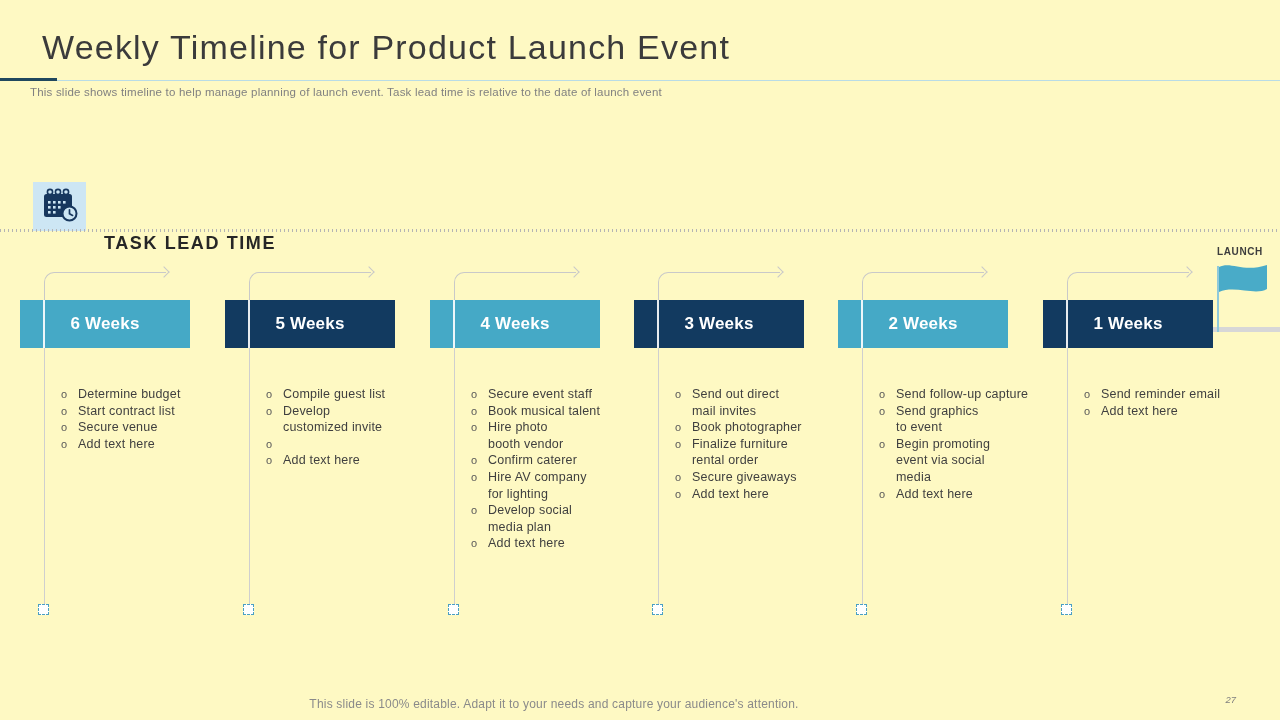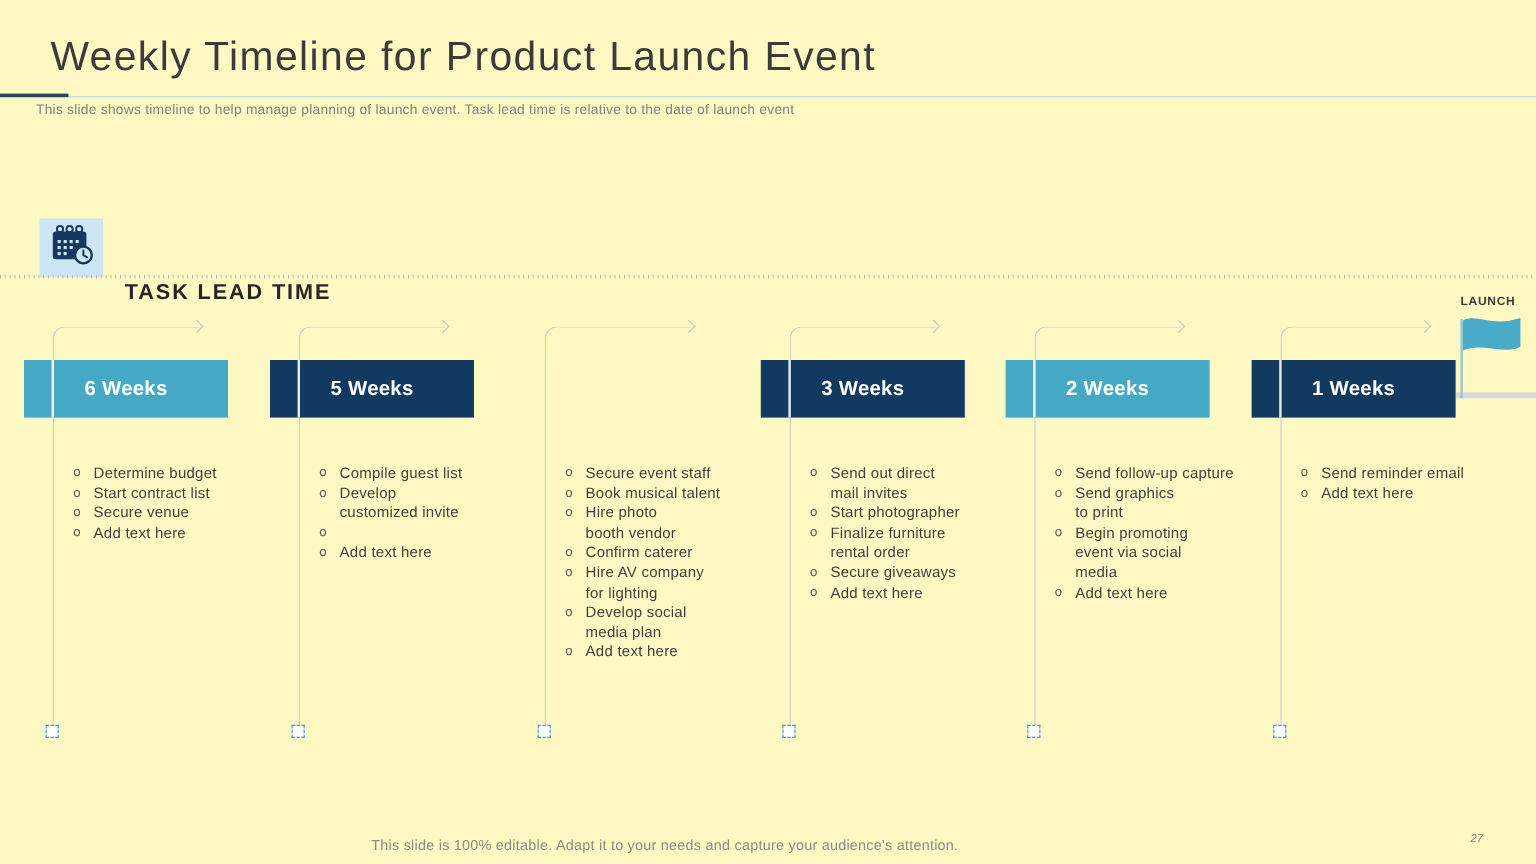--- a/index.html
+++ b/index.html
@@ -183,20 +183,23 @@
             <span class="task-text">Add text here</span>
           </li>
         </ul>
     <div class="marker"></div>
   </div>
       <div class="column teal" style="left: 430px;">
     <div class="elbow">
       <span class="arrowhead"></span>
     </div>
     <div class="vline"></div>
+    <div class="week-box">
+      <span class="week-label">4 Weeks</span>
+    </div>
     <ul class="tasks">
           <li>
             <span class="bullet">o</span>
             <span class="task-text">Secure event staff</span>
           </li>
           <li>
             <span class="bullet">o</span>
             <span class="task-text">Book musical talent</span>
           </li>
           <li>
@@ -234,21 +237,21 @@
       <span class="week-label">3 Weeks</span>
     </div>
     <ul class="tasks">
           <li>
             <span class="bullet">o</span>
             <span class="task-text">Send out direct
 mail invites</span>
           </li>
           <li>
             <span class="bullet">o</span>
-            <span class="task-text">Start photographer</span>
+            <span class="task-text">Book photographer</span>
           </li>
           <li>
             <span class="bullet">o</span>
             <span class="task-text">Finalize furniture
 rental order</span>
           </li>
           <li>
             <span class="bullet">o</span>
             <span class="task-text">Secure giveaways</span>
           </li>
@@ -268,21 +271,21 @@
       <span class="week-label">2 Weeks</span>
     </div>
     <ul class="tasks">
           <li>
             <span class="bullet">o</span>
             <span class="task-text">Send follow-up capture</span>
           </li>
           <li>
             <span class="bullet">o</span>
             <span class="task-text">Send graphics
-to print</span>
+to event</span>
           </li>
           <li>
             <span class="bullet">o</span>
             <span class="task-text">Begin promoting
 event via social
 media</span>
           </li>
           <li>
             <span class="bullet">o</span>
             <span class="task-text">Add text here</span>

